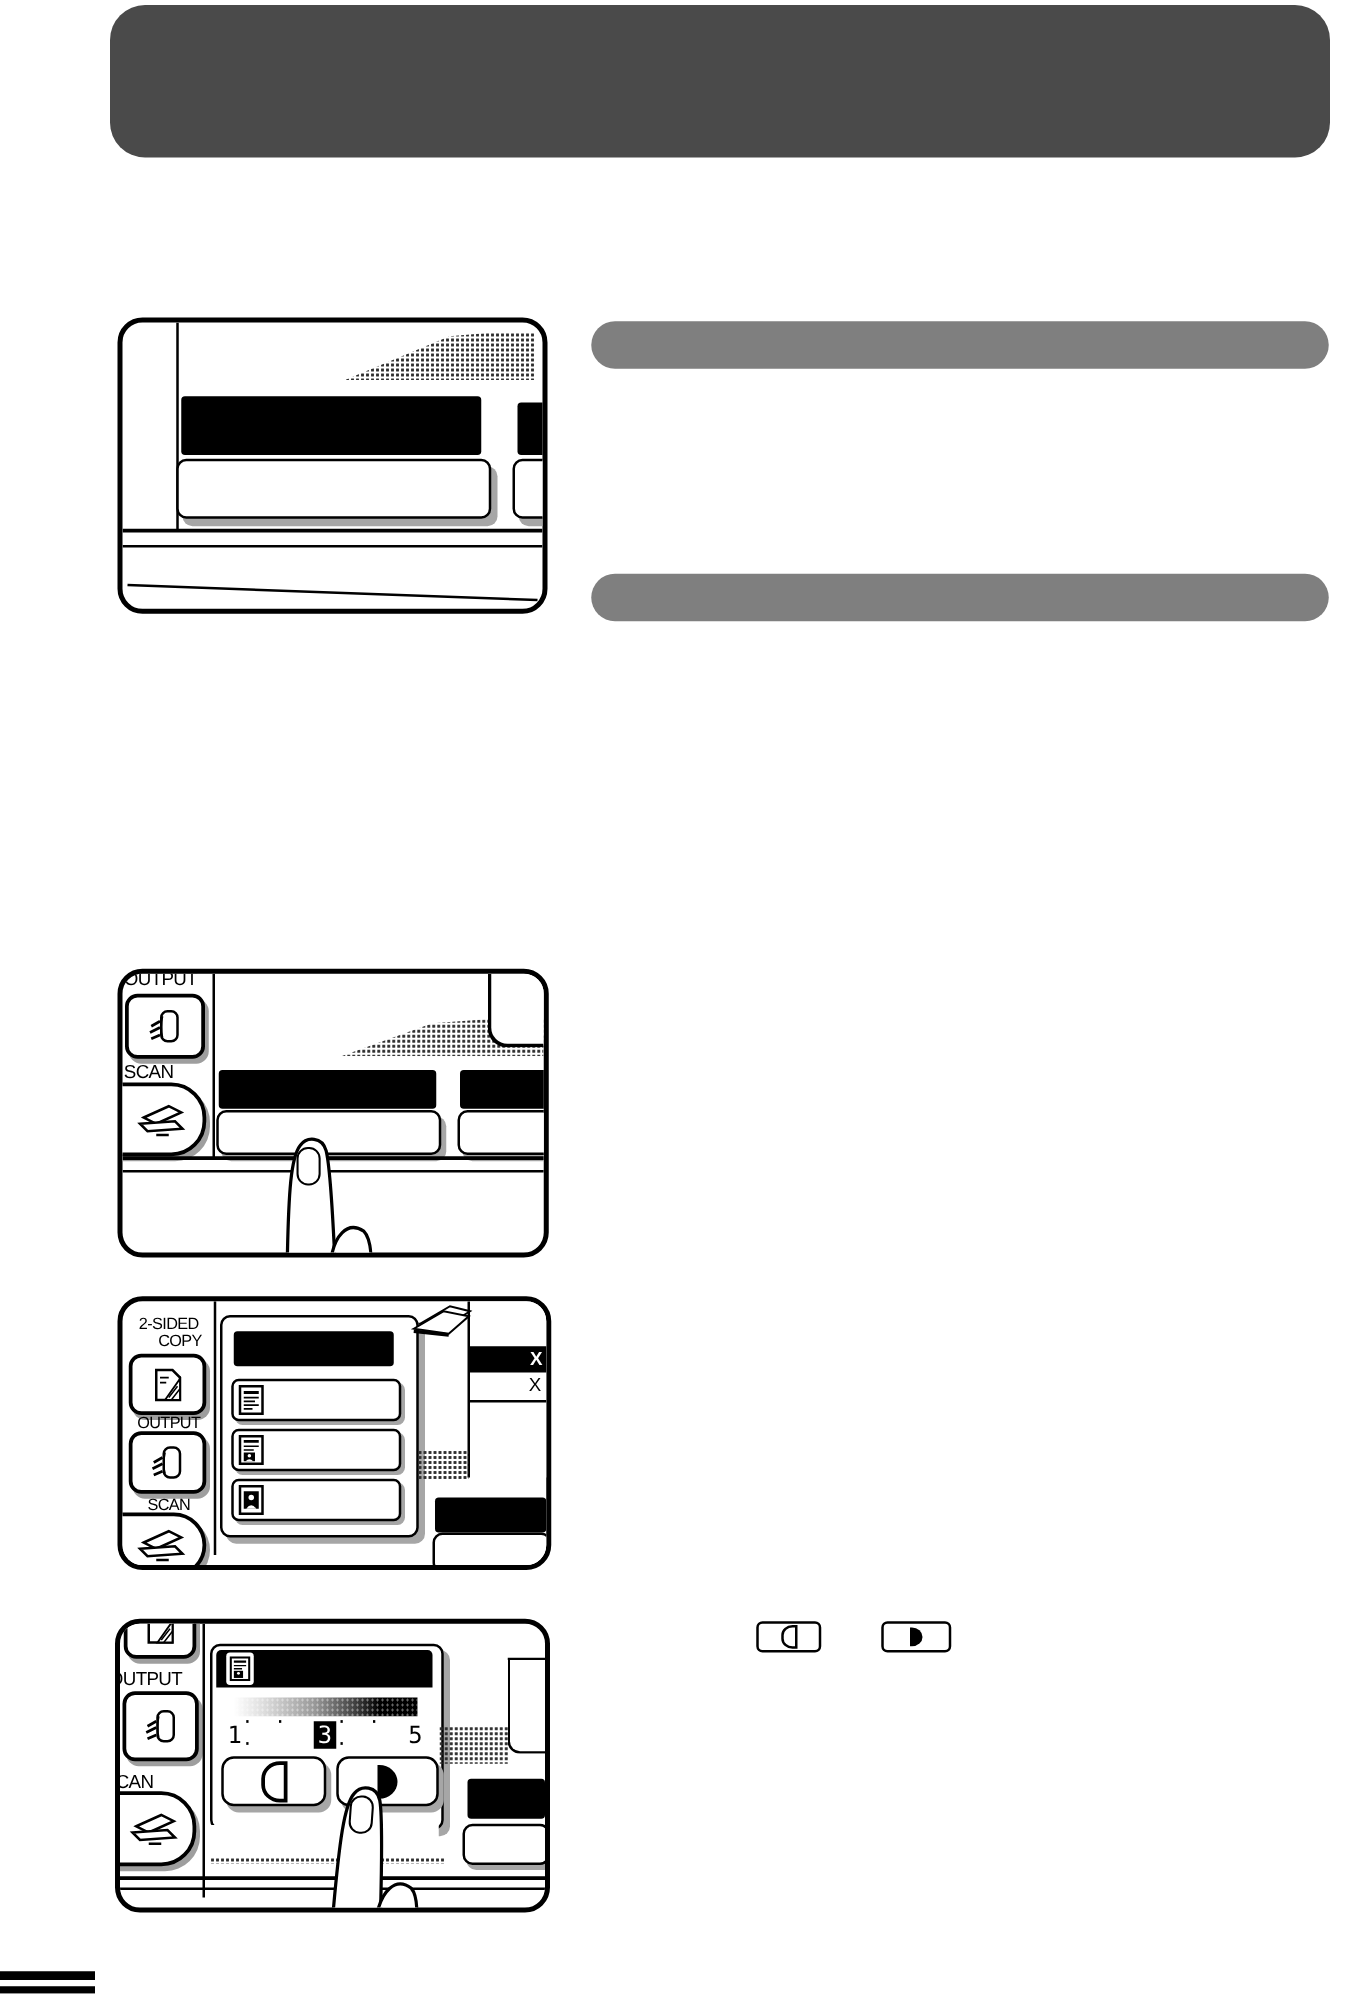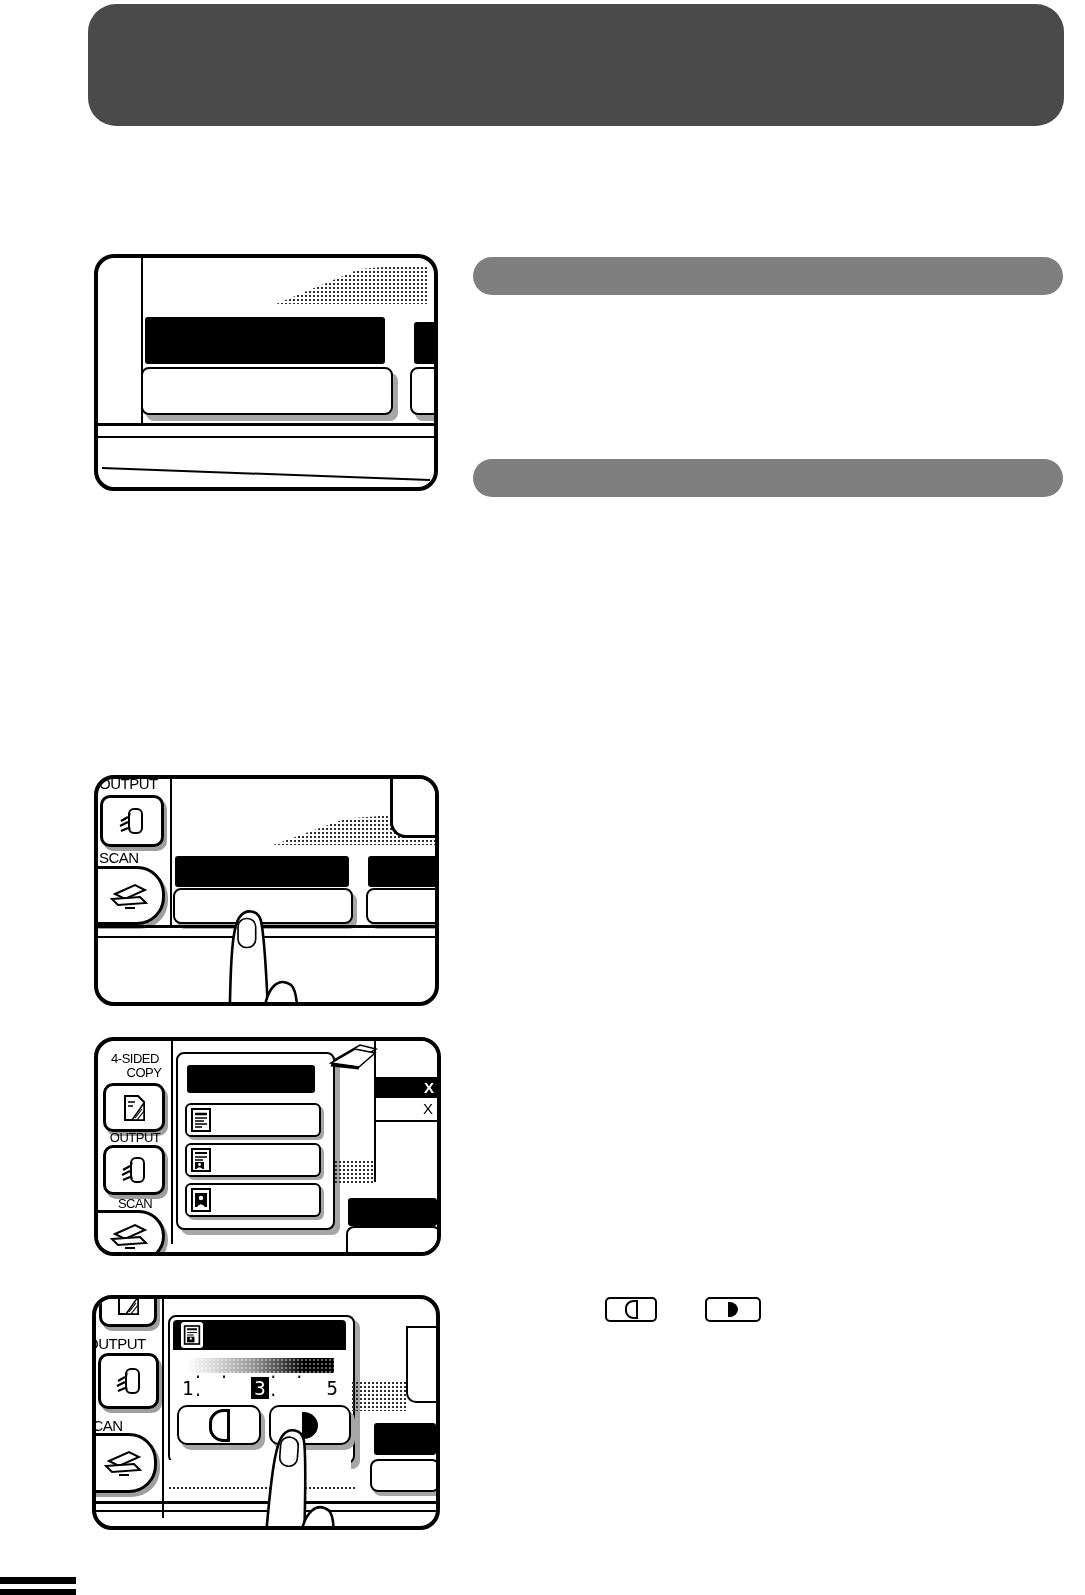--- a/index.html
+++ b/index.html
@@ -119,21 +119,21 @@
     <div class="band-a" style="top:146px;"></div>
     <div class="band-b" style="top:157px;"></div>
     <svg class="finger" style="left:105px;top:100px;" width="95" height="135" viewBox="0 0 90 130">
       <path d="M25,130 C26,70 28,45 35,36 C40,29 52,29 55,40 C58,52 60,85 62,130 Z" fill="#fff" stroke="#000" stroke-width="2.5"></path>
       <rect x="33" y="38" width="17" height="28" rx="8" fill="none" stroke="#000" stroke-width="1.6"></rect>
       <path d="M58,130 C60,104 72,94 84,102 C88,106 90,116 90,130 Z" fill="#fff" stroke="#000" stroke-width="2.5"></path>
     </svg>
   </div>
 
   <div class="panel" id="p3">
-    <div class="lbl-c" style="left:0;width:74px;top:10px;">4-SIDED</div>
+    <div class="lbl-c" style="left:0;width:74px;top:10px;">2-SIDED</div>
     <div class="lbl-c" style="left:0;width:92px;top:24px;">COPY</div>
     <div class="hardkey" style="left:5px;top:42px;width:56px;height:43px;">
       <svg width="26" height="30" viewBox="0 0 26 30">
         <path d="M4,3 h13 l6,6 v18 h-19 z" fill="#fff" stroke="#000" stroke-width="2"></path>
         <path d="M23,10 L11,27 h12 z" fill="#fff" stroke="#000" stroke-width="1.5"></path>
         <path d="M14,25 l7,-9 M16,27 l7,-9" stroke="#000" stroke-width="1.2"></path>
         <path d="M7,9 h7 M7,13 h5" stroke="#000" stroke-width="1.4"></path>
       </svg>
     </div>
     <div class="lbl-c" style="left:0;width:74px;top:89px;">OUTPUT</div>

